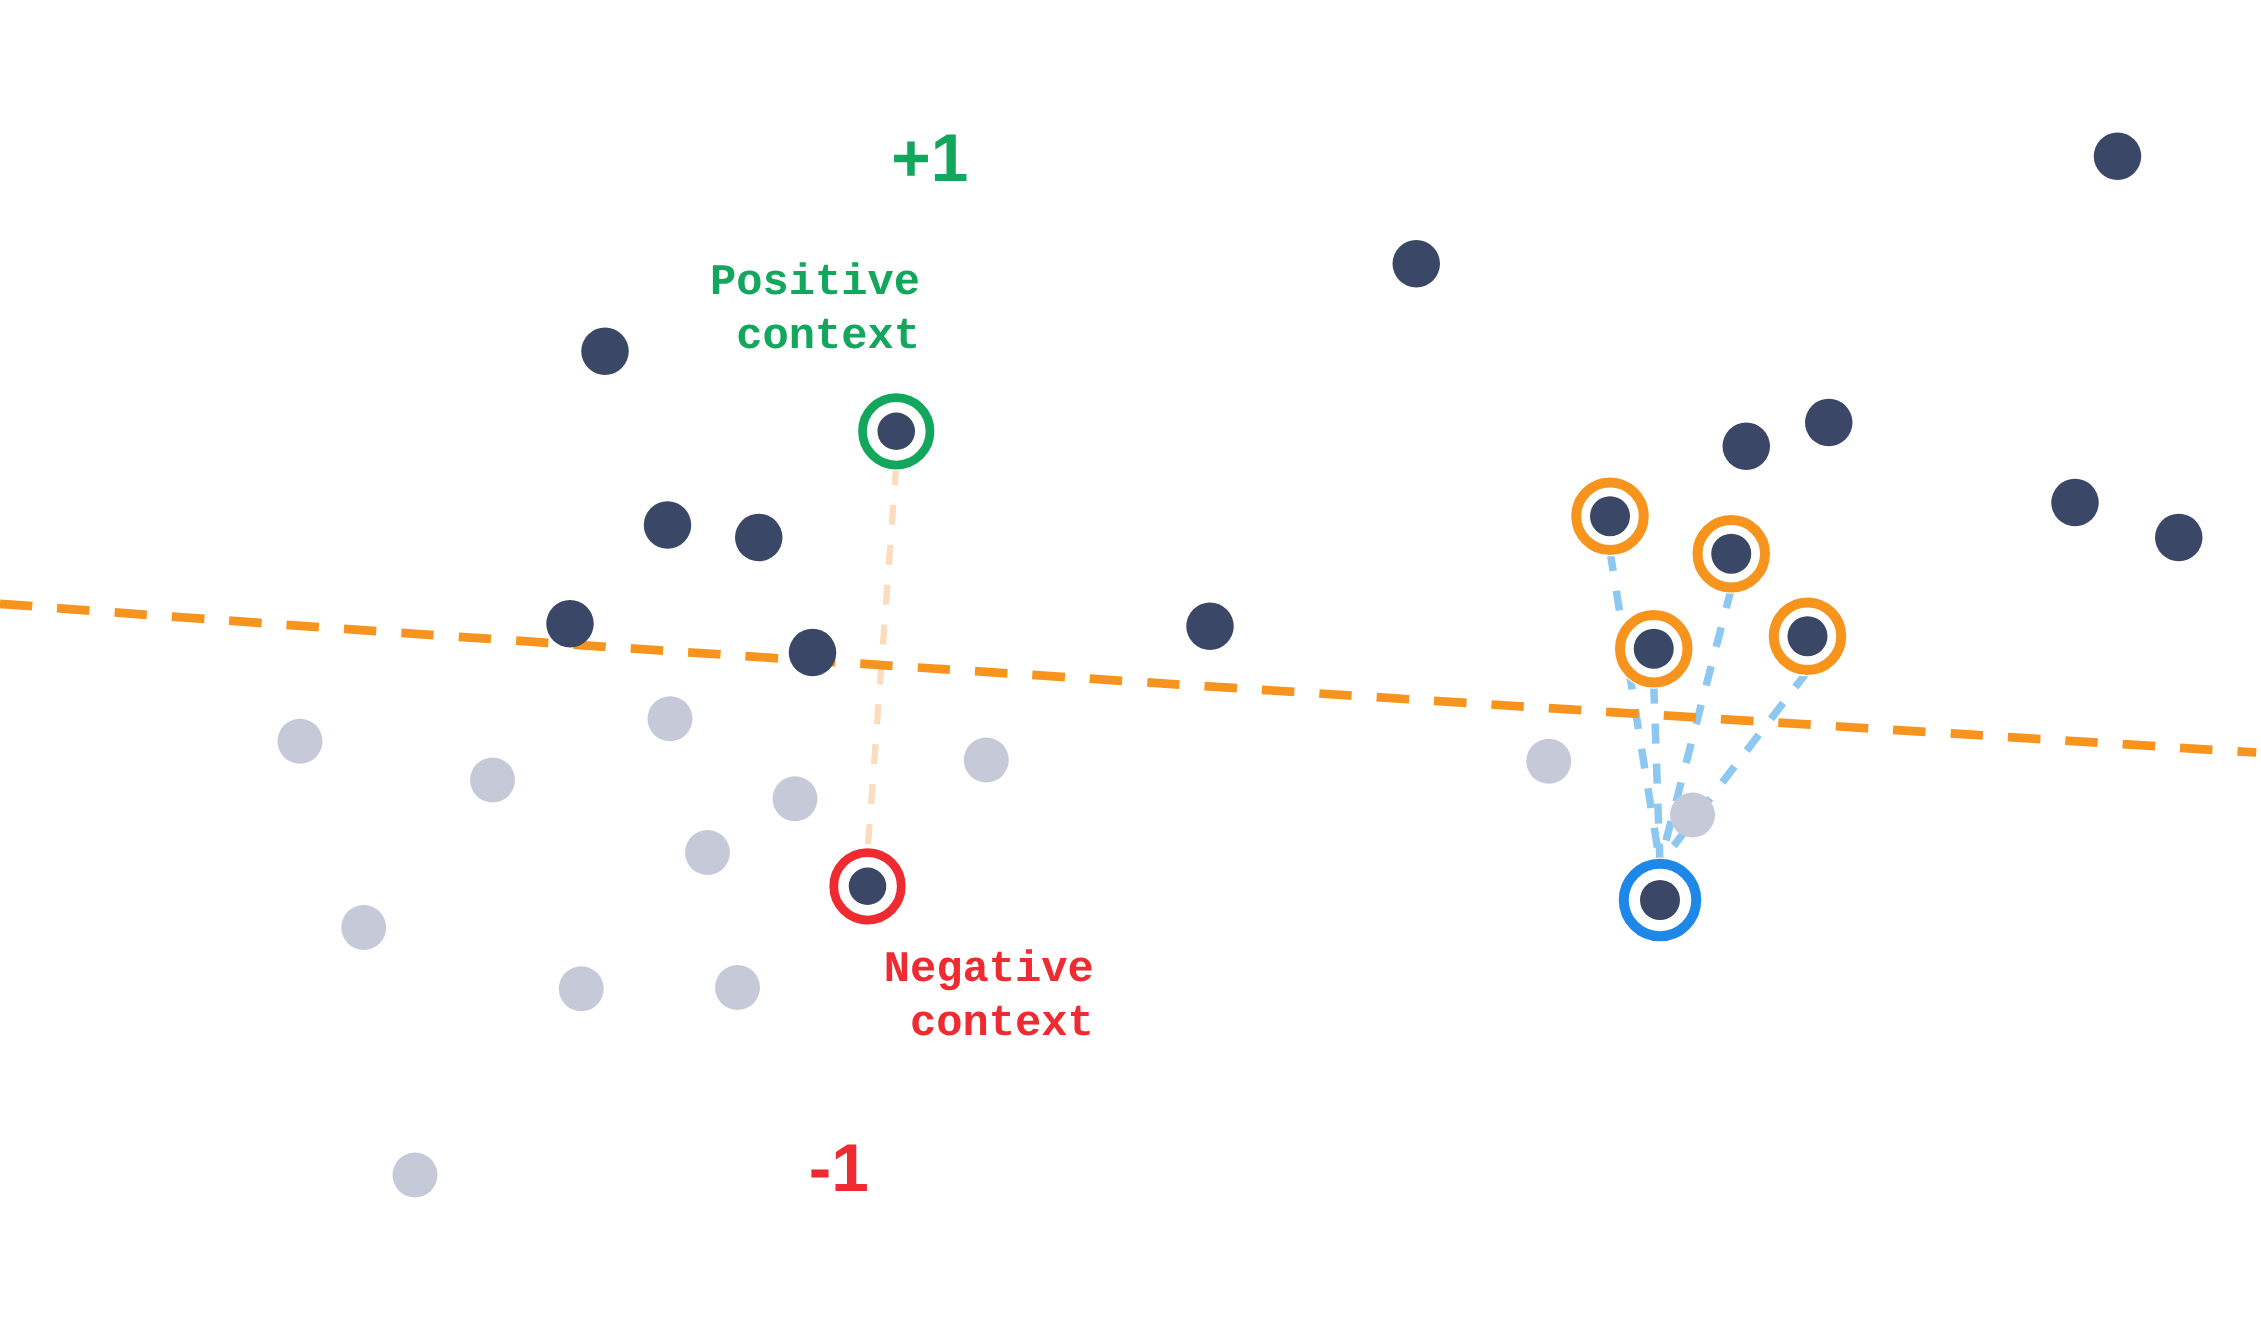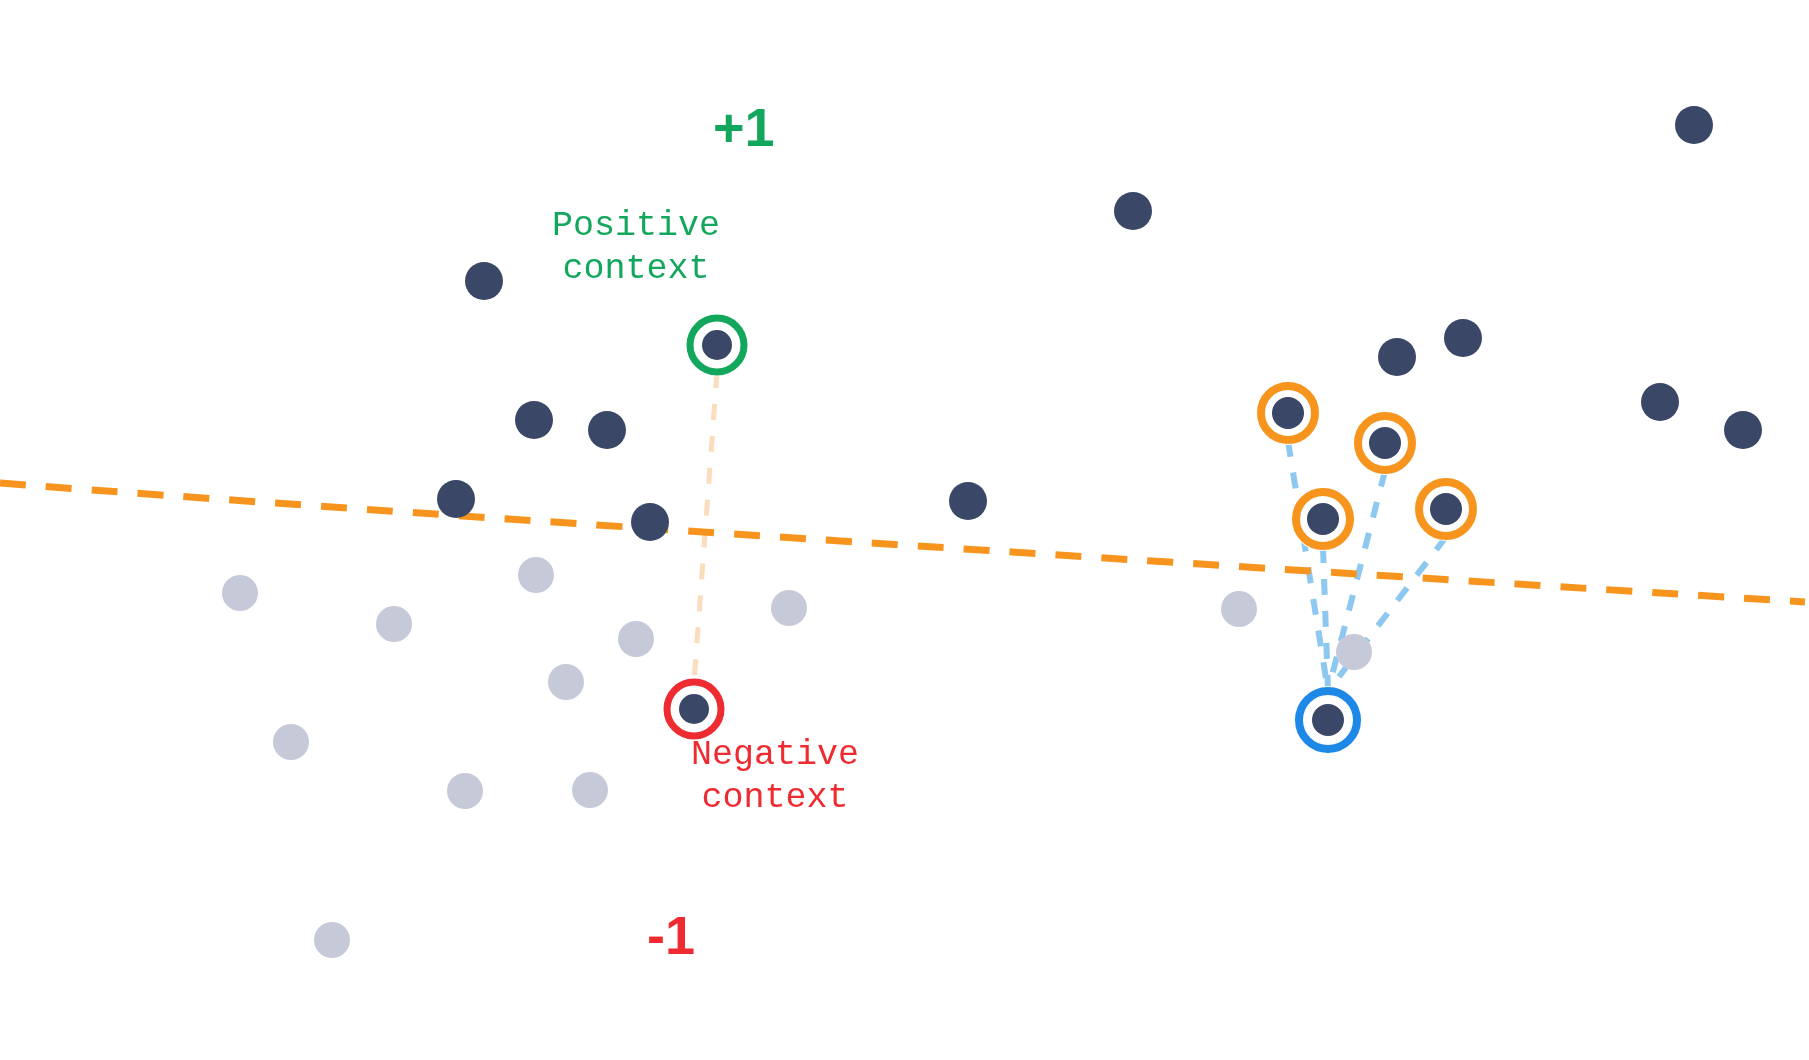--- a/index.html
+++ b/index.html
@@ -19,23 +19,23 @@
     position: absolute;
     left: 0;
     top: 0;
     width: 1809px;
     height: 1060px;
   }
   .label {
     position: absolute;
     white-space: pre;
     font-family: "Liberation Mono", monospace;
-    font-weight: 400;
+    font-weight: 700;
     line-height: 1.22;
-    text-align: center;
+    text-align: right;
     letter-spacing: 0px;
   }
   .label-positive {
     color: #13A75D;
     font-size: 35px;
   }
   .label-negative {
     color: #EE2B31;
     font-size: 35px;
   }
@@ -120,19 +120,19 @@
         <circle cx="1446" cy="509" r="32" fill="#ffffff"></circle>
         <circle cx="1446" cy="509" r="27" fill="none" stroke="#F7941E" stroke-width="8"></circle>
         <circle cx="1446" cy="509" r="16" fill="#3A4766"></circle>
       </g>
   </svg>
 
   <div class="sign sign-pos" style="left:713px; top:100px;">+1</div>
 
   <div class="label label-positive" style="left:536px; top:205px; width:200px;"><div>Positive</div><div>context</div></div>
 
-  <div class="label label-negative" style="left:675px; top:734px; width:200px;"><div>Negative</div><div>context</div></div>
+  <div class="label label-negative" style="left:675px; top:755px; width:200px;"><div>Negative</div><div>context</div></div>
 
   <div class="sign sign-neg" style="left:647px; top:908px;">-1</div>
 
   <div class="label label-target" style="left:1267px; top:770px; width:140px;"></div>
 
 </div>
 
 </body></html>

